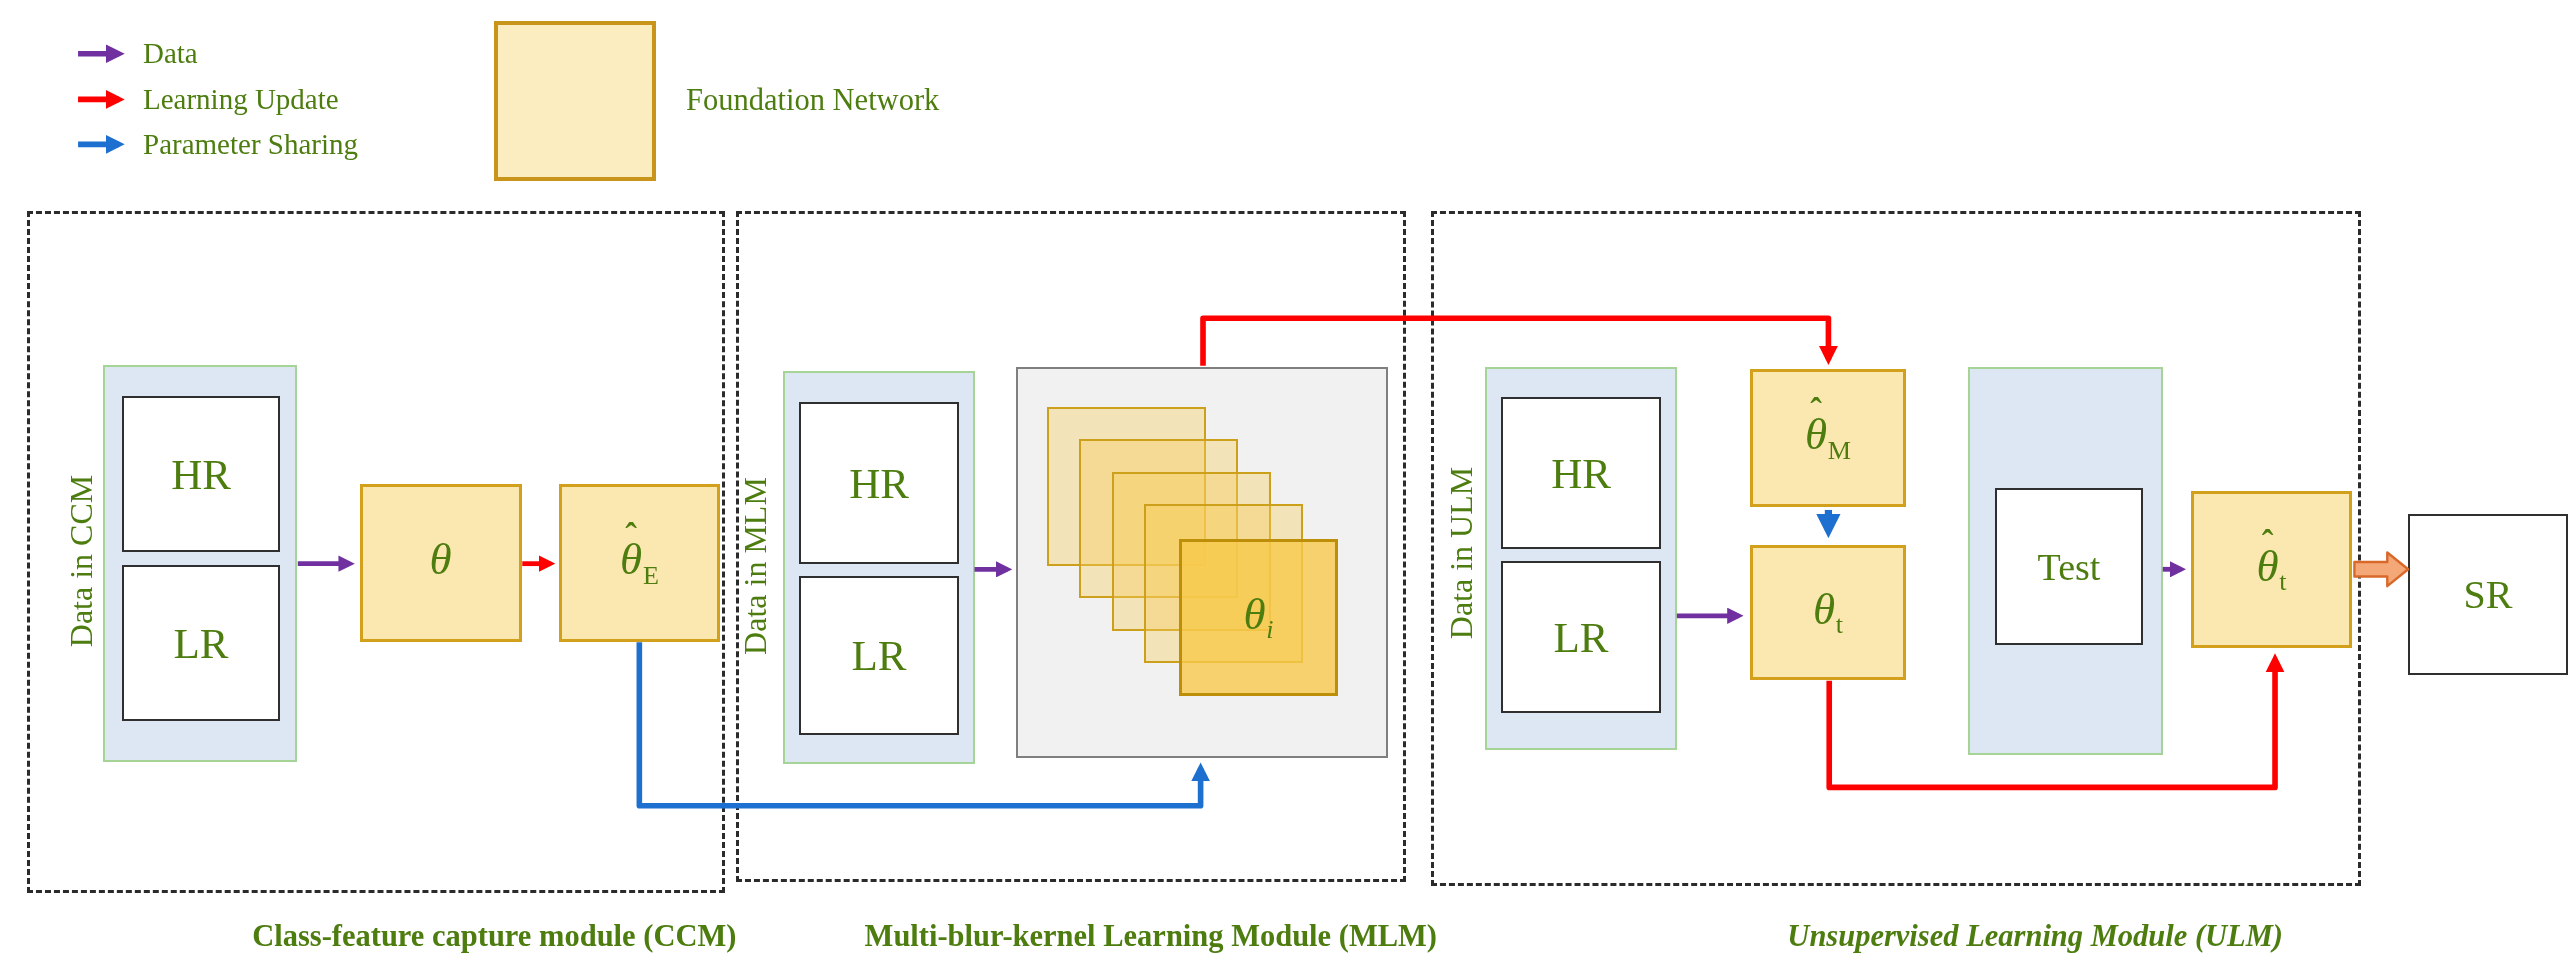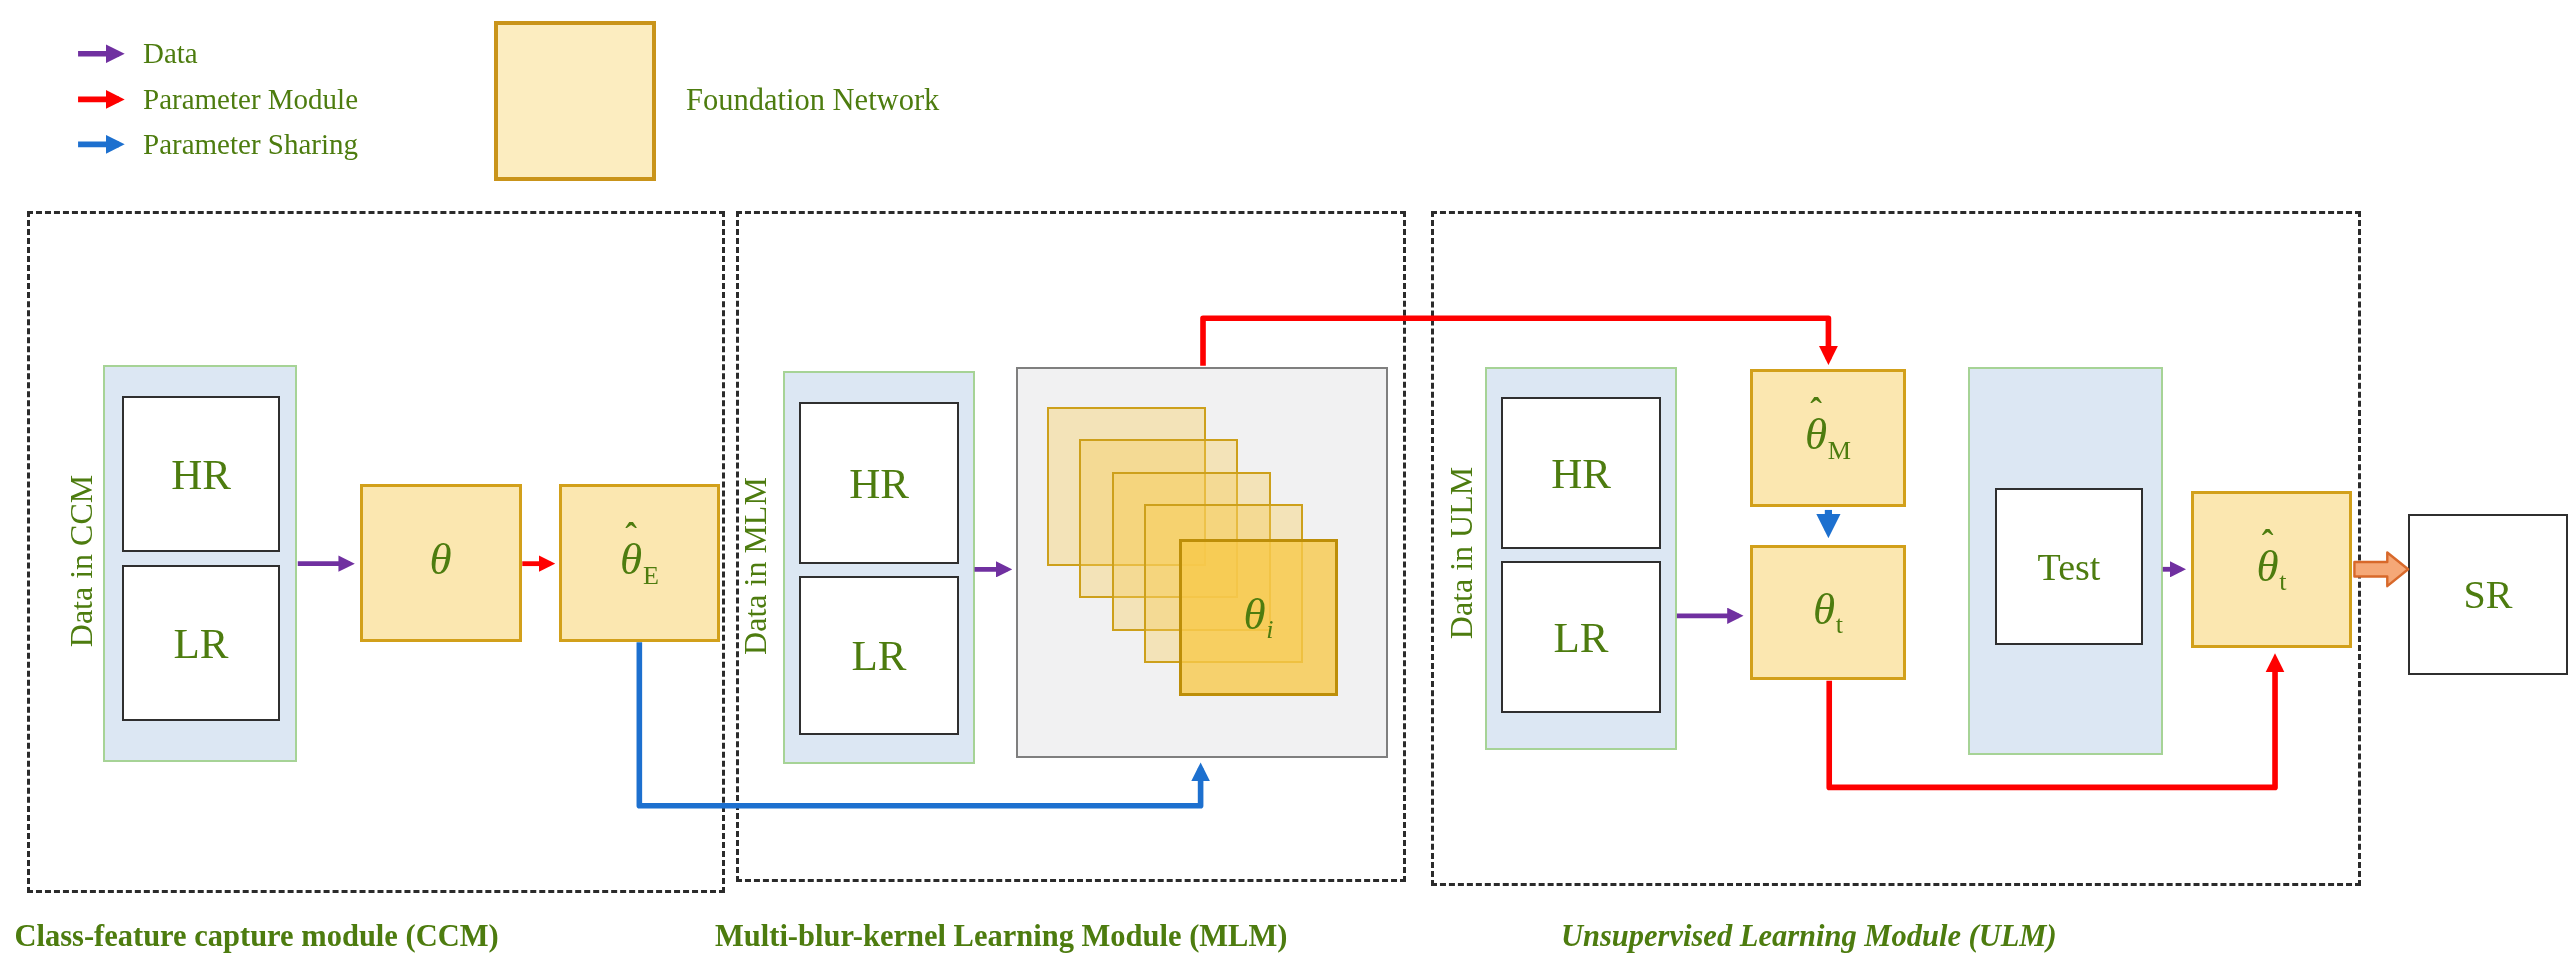--- a/index.html
+++ b/index.html
@@ -13,38 +13,38 @@
   .gray-panel{background:#f1f1f2;border:2.4px solid #7f7f7f;}
   .node-yellow{background:#fbe7b0;border:3.2px solid #d2a01a;display:flex;align-items:center;justify-content:center;}
   .legend-swatch{background:#fcedc0;border:4px solid #c9941a;}
   .stack-square{background:rgba(248,205,90,0.38);border:2.4px solid #cda01b;}
   .stack-front{background:rgba(247,201,75,0.80);border:3.2px solid #bd8e08;display:flex;align-items:center;justify-content:center;}
   
   .hrlr{font-size:43px;}
   .test-label{font-size:38px;}
   .sr-label{font-size:40px;margin-top:25px;}
   .side-label{font-size:32px;display:flex;align-items:center;justify-content:center;transform:rotate(-90deg);}
-  .caption{font-size:30.5px;font-weight:bold;text-align:left;}
+  .caption{font-size:30.5px;font-weight:bold;text-align:right;}
   .legend-label{font-size:29px;line-height:35px;}
   .foundation-label{font-size:30.5px;}
   .sym{position:relative;display:inline-block;font-size:45px;font-style:italic;line-height:1;}
   .mainwrap{position:relative;display:inline-block;}
   .hat{position:absolute;left:50%;top:-0.52em;transform:translateX(-50%);
        font-style:normal;font-weight:bold;font-size:0.78em;}
   .sub{font-size:0.58em;font-style:normal;vertical-align:-0.35em;margin-left:0.8px;}
   .sub.it{font-style:italic;}
   svg.overlay{position:absolute;left:0;top:0;z-index:40;pointer-events:none;}
 </style>
 </head>
 <body>
 
 <div id="canvas">
 
   <div class="abs legend-label" style="left:143px;top:36px;">Data</div>
-  <div class="abs legend-label" style="left:143px;top:82px;">Parameter Module</div>
+  <div class="abs legend-label" style="left:143px;top:82px;">Learning Update</div>
   <div class="abs legend-label" style="left:143px;top:127px;text-align:center;">Parameter Sharing</div>
 
   <div class="abs legend-swatch" style="left:494px;top:21px;width:162px;height:160px;"></div>
   <div class="abs foundation-label" style="left:686px;top:83px;">Foundation Network</div>
 
   <div class="abs dashed-module" style="left:26.5px;top:211px;width:698px;height:682px;"></div>
   <div class="abs dashed-module" style="left:736px;top:211px;width:670px;height:671px;"></div>
   <div class="abs dashed-module" style="left:1431px;top:211px;width:930px;height:675px;"></div>
 
   <div class="abs side-label" style="left:-120px;top:537px;width:401px;height:48px;">Data in CCM</div>

